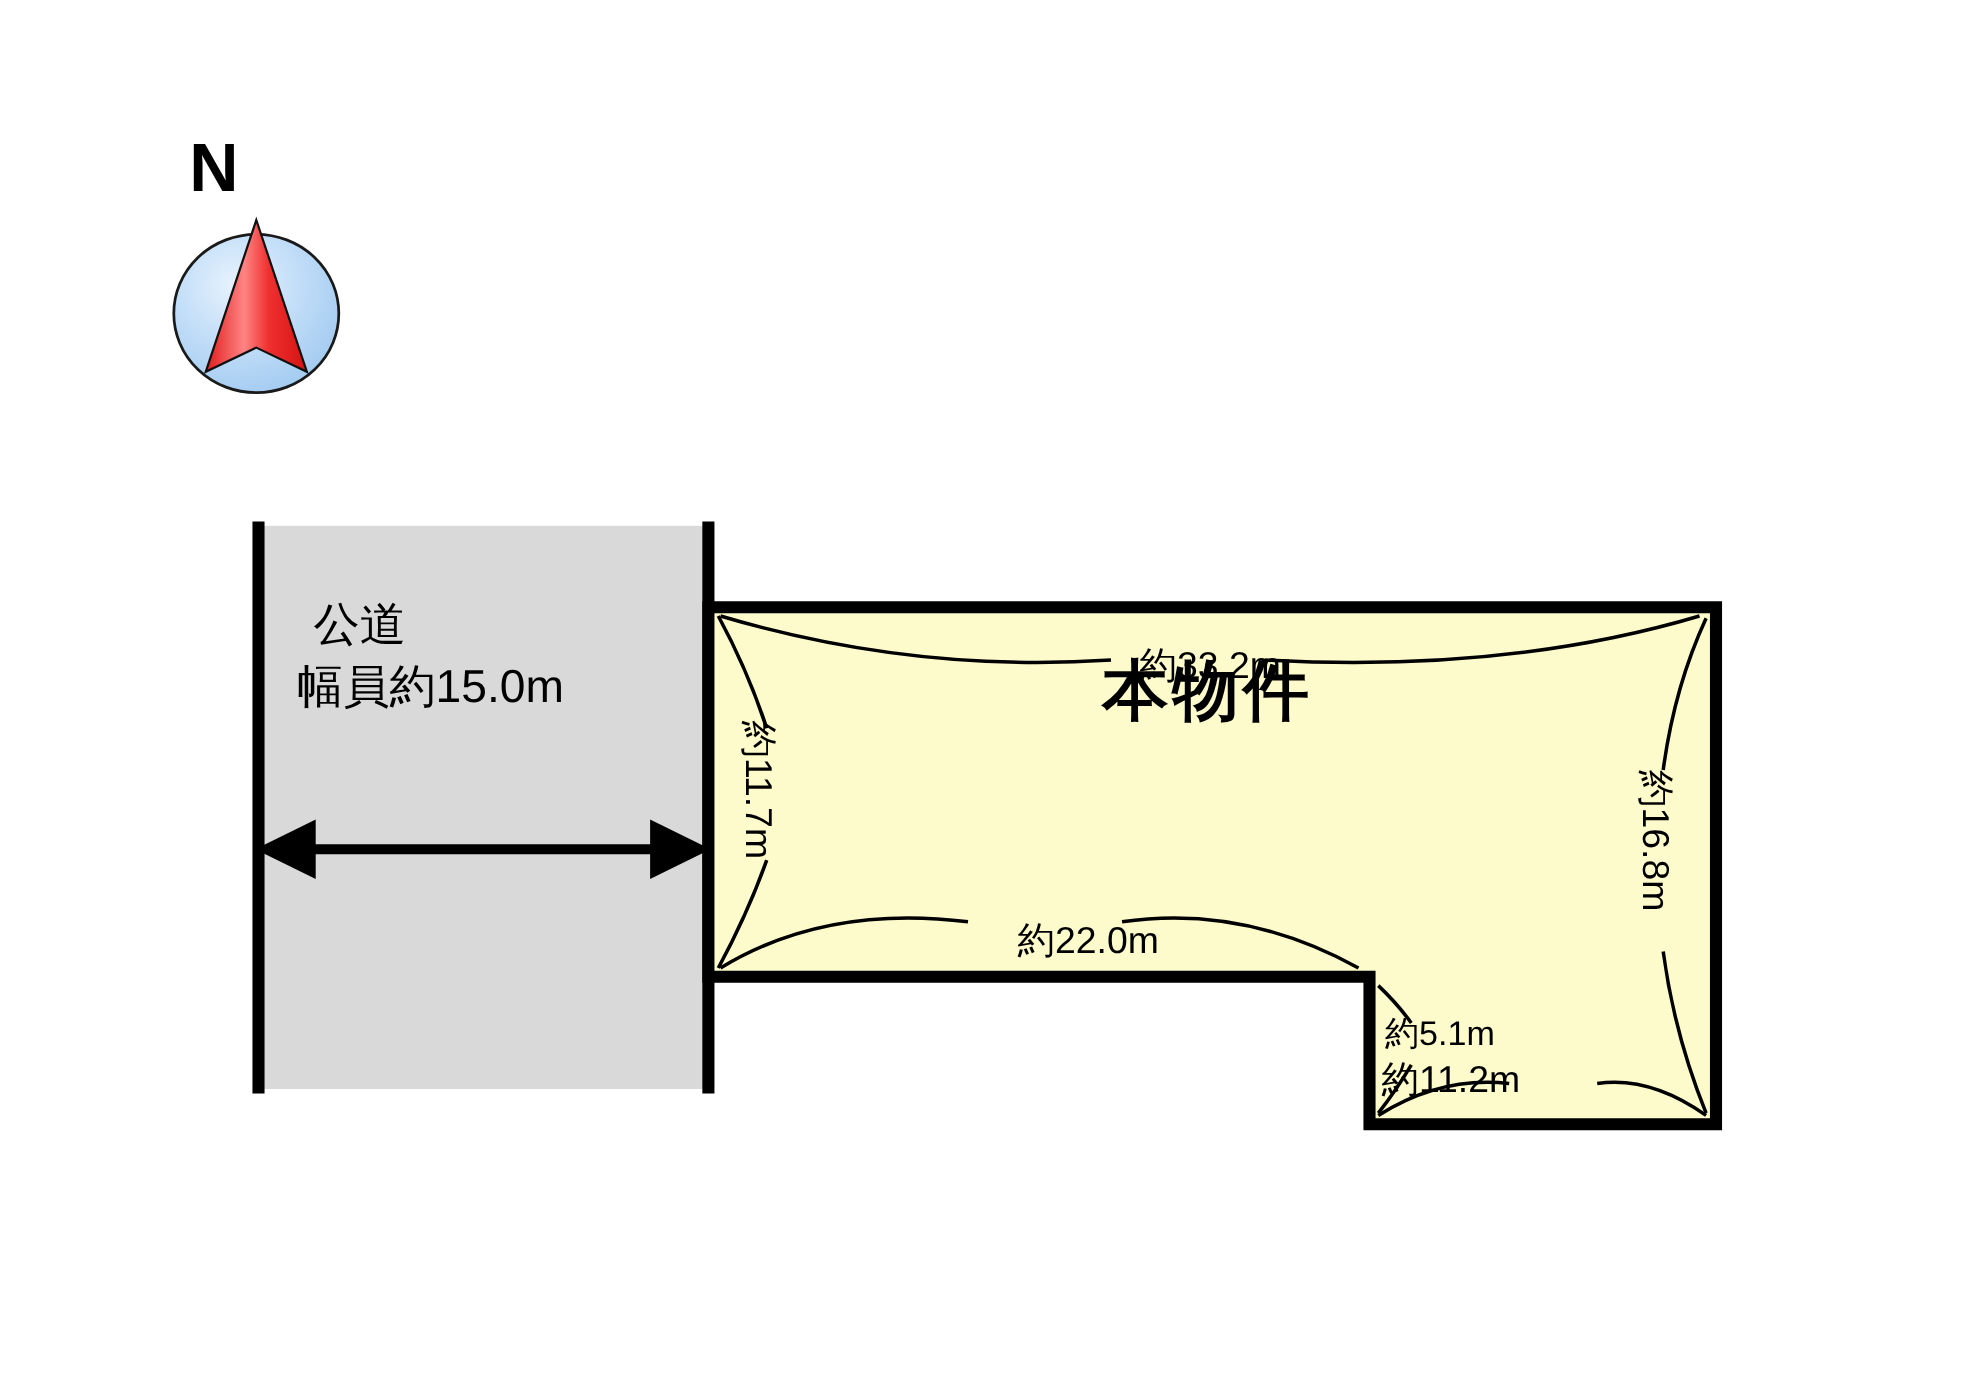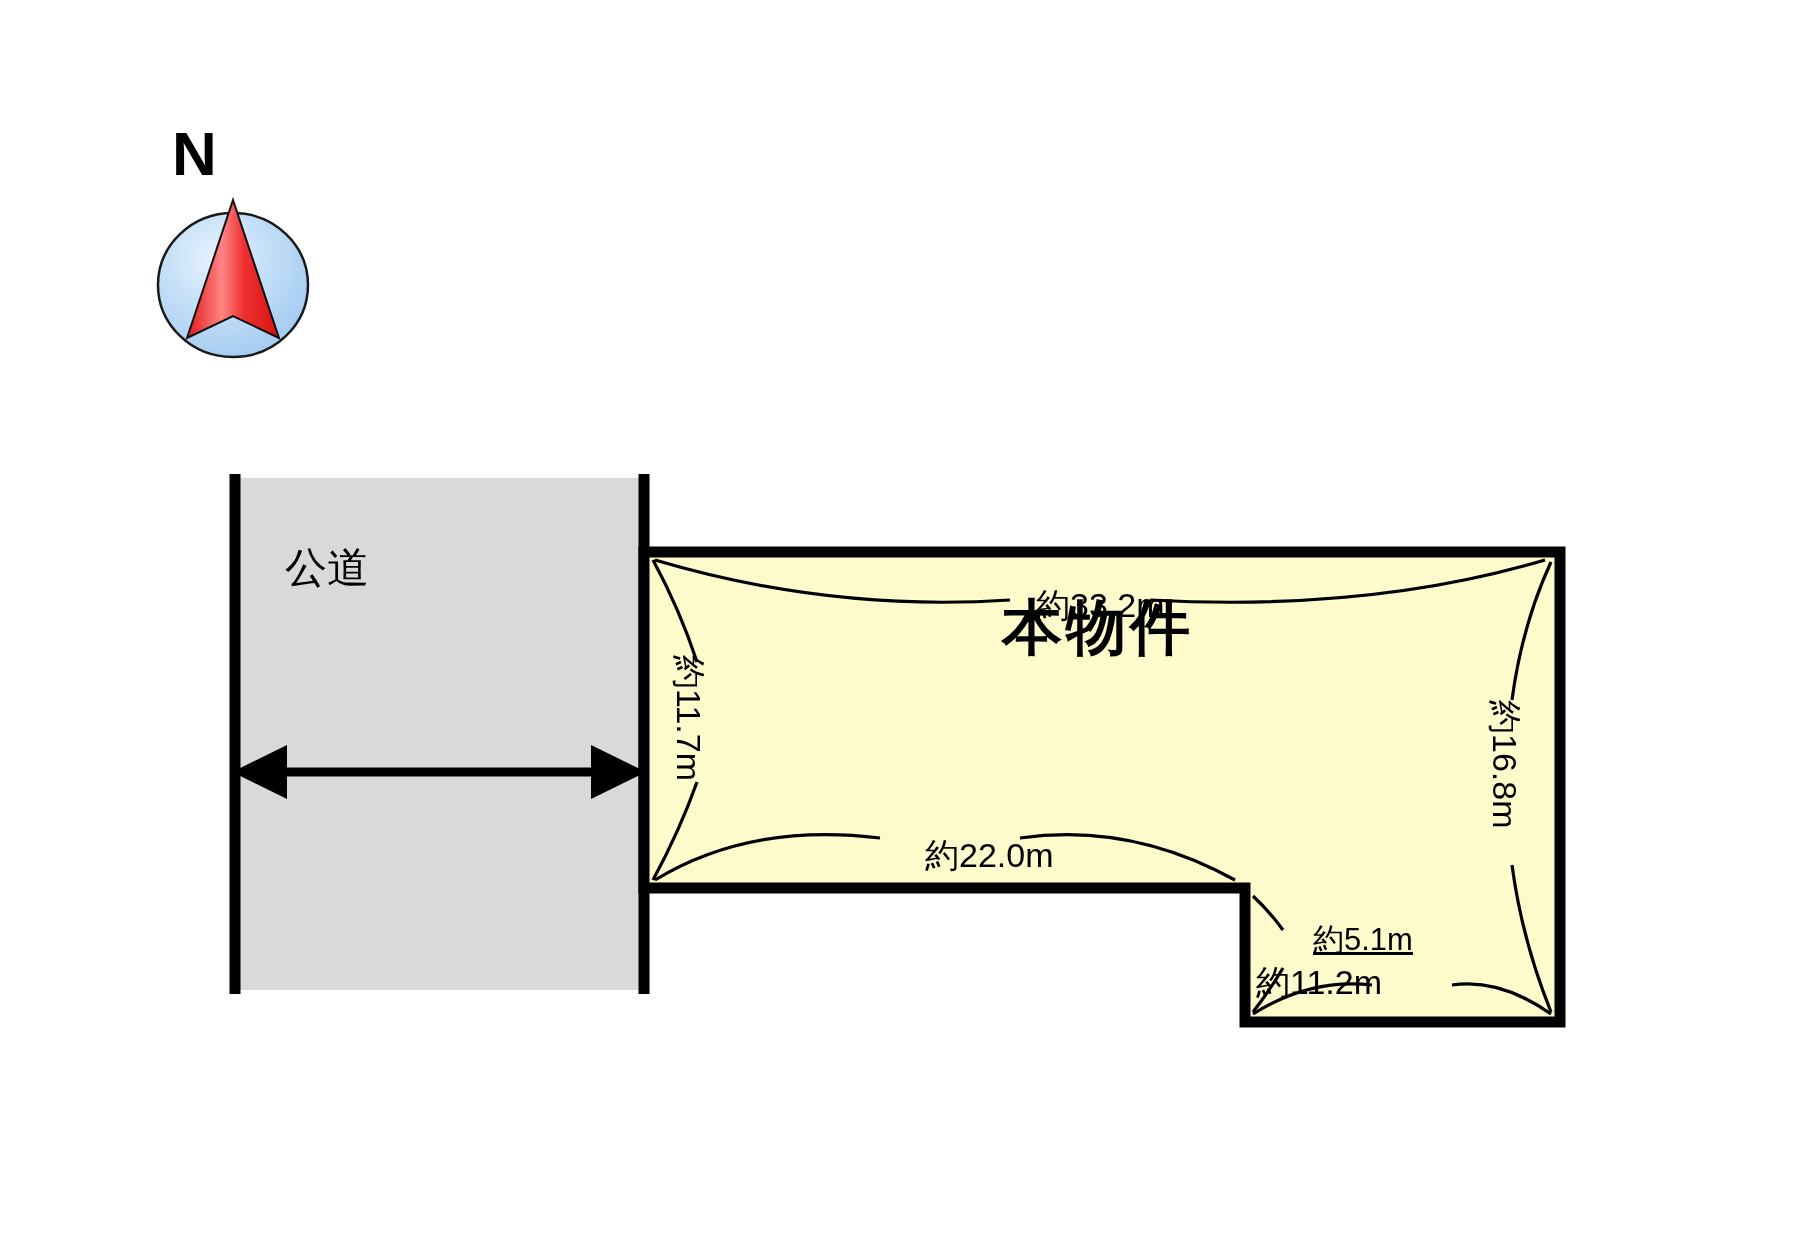--- a/index.html
+++ b/index.html
@@ -125,28 +125,29 @@
 
       <path d="M 1253,1014 Q 1310,978 1372,985"></path>
       <path d="M 1551,1014 Q 1500,978 1452,985"></path>
     </g>
   </svg>
 
   <div class="txt compass-letter" style="left:172px; top:123px;">N</div>
 
   <div class="txt road-label" style="left:285px; top:547px;">公道</div>
 
+  <div class="txt road-label" style="left:270px; top:603px;">幅員約15.0m</div>
 
   <div class="txt dim-label" style="left:1036px; top:588px;">約33.2m</div>
 
   <div class="txt parcel-label" style="left:962px; top:598px;margin-left:40px;">本物件</div>
 
   <div class="txt dim-label vert" style="left:706px; top:655px; transform: rotate(90deg);">約11.7m</div>
 
   <div class="txt dim-label vert" style="left:1522px; top:700px; transform: rotate(90deg);">約16.8m</div>
 
   <div class="txt dim-label" style="left:925px; top:838px;">約22.0m</div>
 
-  <div class="txt dim-label-small" style="left:1313px; top:924px;text-decoration:underline;">約5.1m</div>
+  <div class="txt dim-label-small" style="left:1259px; top:924px;">約5.1m</div>
 
   <div class="txt dim-label" style="left:1256px; top:965px;">約11.2m</div>
 
 </div>
 
 </body></html>

